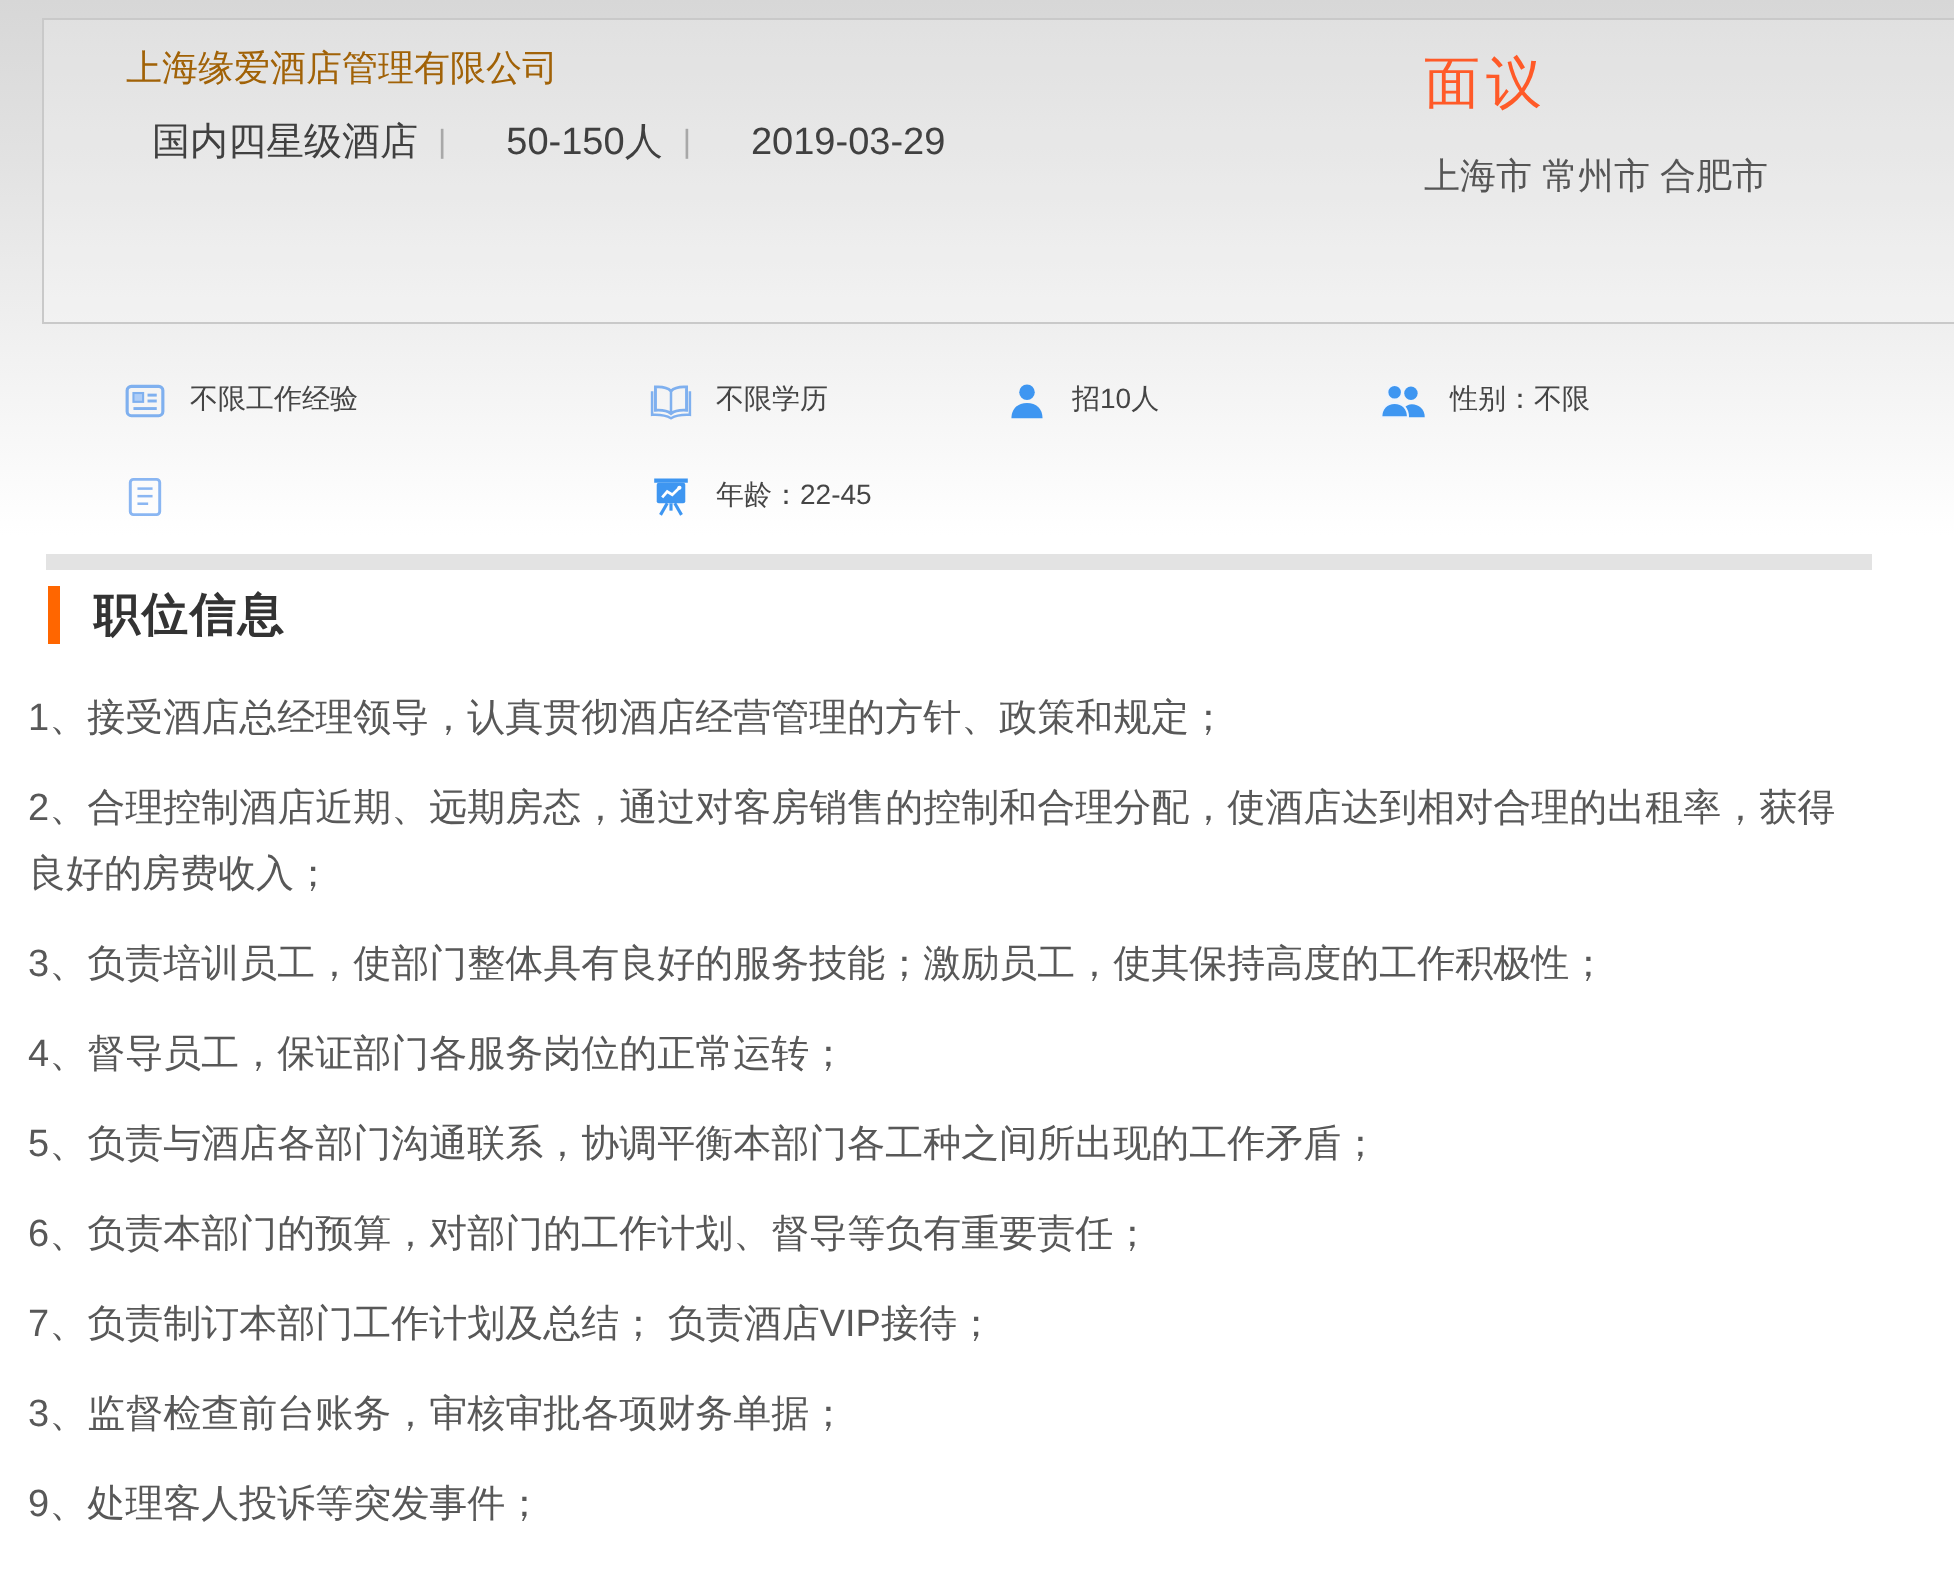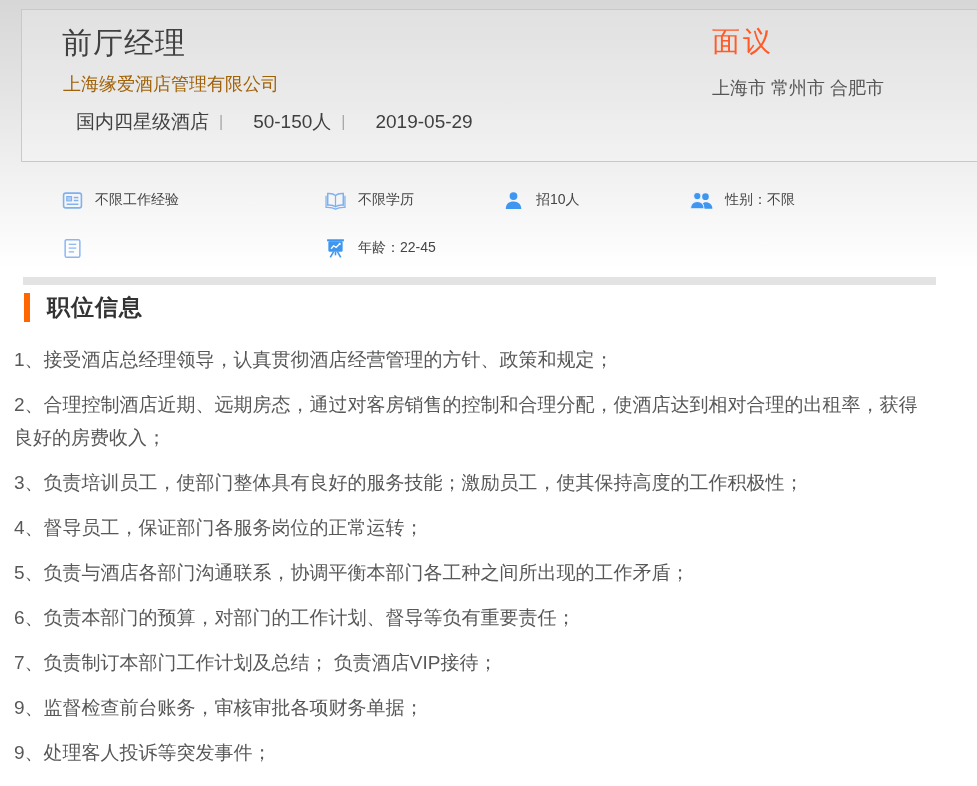--- a/index.html
+++ b/index.html
@@ -68,28 +68,27 @@
   }
 </style>
 </head>
 <body>
 
 <div class="bg-gradient"></div>
 
 <div class="content">
 
   <div class="header-card">
-    <div class="job-title">前厅经理</div>
     <div class="company-name">上海缘爱酒店管理有限公司</div>
     <div class="meta-row">
       <span>国内四星级酒店</span>
       <span class="meta-sep">|</span>
       <span>50-150人</span>
       <span class="meta-sep">|</span>
-      <span>2019-05-29</span>
+      <span>2019-03-29</span>
     </div>
     <div class="header-right">
       <div class="salary">面议</div>
       <div class="locations">上海市 常州市 合肥市</div>
     </div>
   </div>
 
   <div class="req-grid">
 
     <div class="req-item">
@@ -161,17 +160,17 @@
   </div>
 
   <div class="paragraphs">
     <p>1、接受酒店总经理领导，认真贯彻酒店经营管理的方针、政策和规定；</p>
     <p>2、合理控制酒店近期、远期房态，通过对客房销售的控制和合理分配，使酒店达到相对合理的出租率，获得良好的房费收入；</p>
     <p>3、负责培训员工，使部门整体具有良好的服务技能；激励员工，使其保持高度的工作积极性；</p>
     <p>4、督导员工，保证部门各服务岗位的正常运转；</p>
     <p>5、负责与酒店各部门沟通联系，协调平衡本部门各工种之间所出现的工作矛盾；</p>
     <p>6、负责本部门的预算，对部门的工作计划、督导等负有重要责任；</p>
     <p>7、负责制订本部门工作计划及总结； 负责酒店VIP接待；</p>
-    <p>9、监督检查前台账务，审核审批各项财务单据；</p>
+    <p>3、监督检查前台账务，审核审批各项财务单据；</p>
     <p>9、处理客人投诉等突发事件；</p>
   </div>
 
 </div>
 
 </body></html>

